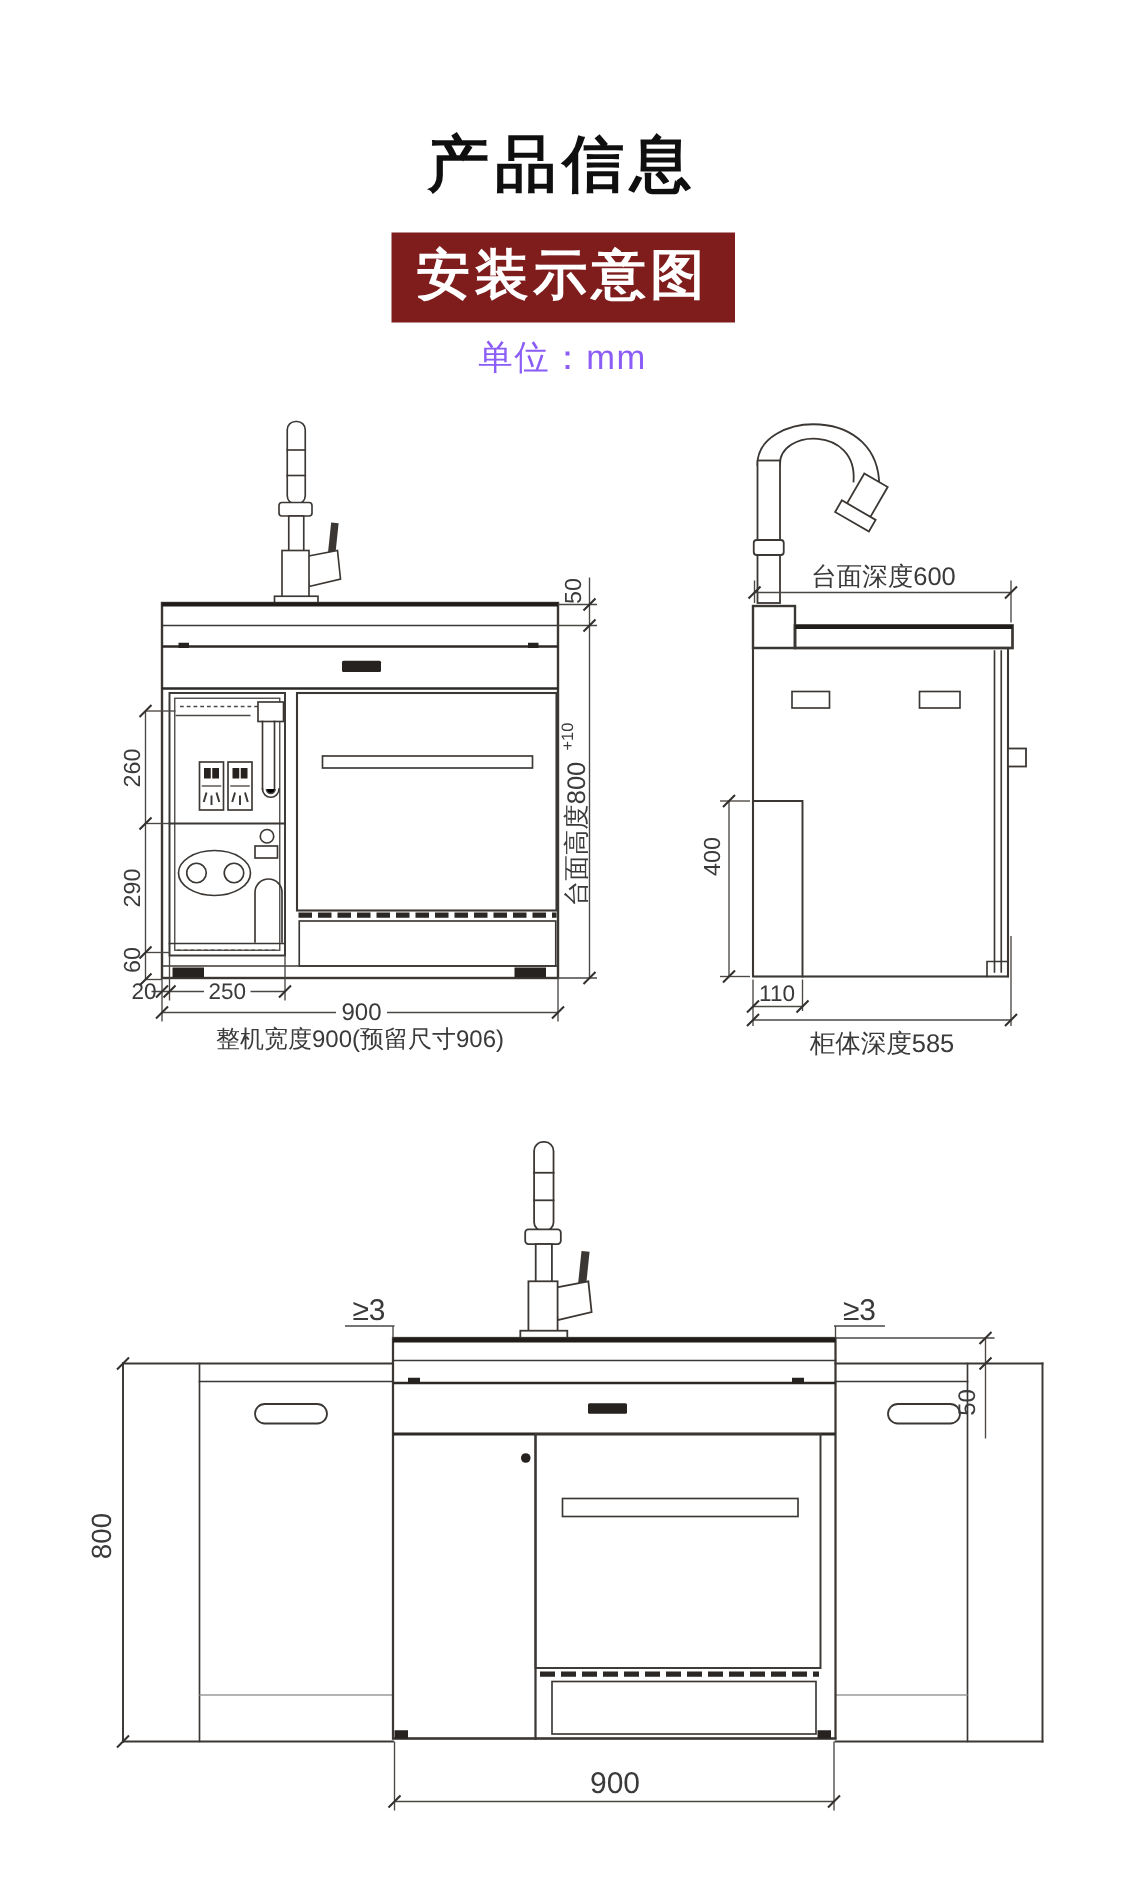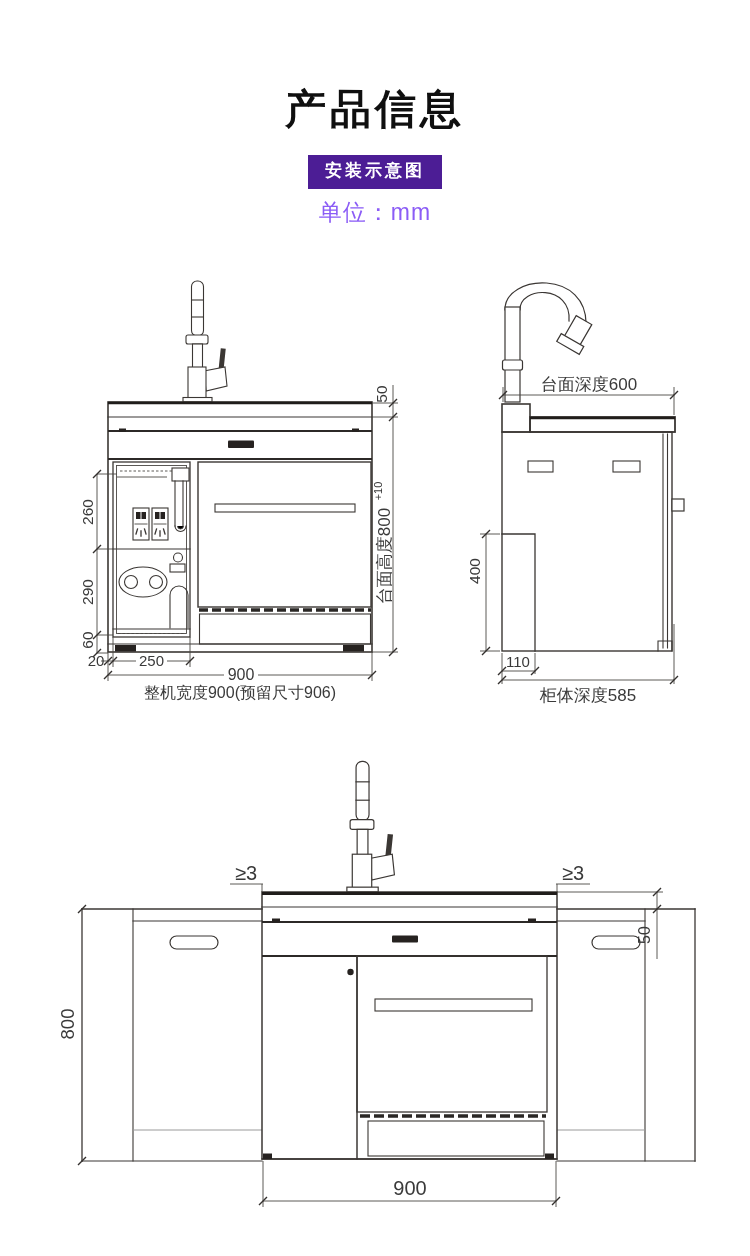--- a/index.html
+++ b/index.html
@@ -1,20 +1,20 @@
 <!DOCTYPE html>
 <html><head>
 <meta charset="utf-8">
 <style>
   html,body{margin:0;padding:0;background:#ffffff;}
   body{font-family:"Liberation Sans","DejaVu Sans",sans-serif;}
   .page{position:relative;width:750px;height:1256px;background:#ffffff;overflow:hidden;margin:4px auto;}
   .header{position:absolute;left:0;top:0;width:750px;text-align:center;}
   .page-title{margin:0;padding-top:78px;font-size:41px;font-weight:700;letter-spacing:4px;color:#0f0f0f;}
-  .badge{display:inline-block;margin-top:18px;background:#4c1d95;color:#ffffff;font-size:17px;font-weight:700;letter-spacing:3px;padding:4px 17px 7px 17px;}
+  .badge{display:inline-block;margin-top:18px;background:#7f1d1d;color:#ffffff;font-size:36px;font-weight:700;letter-spacing:3px;padding:4px 17px 7px 17px;}
   .unit{margin-top:8px;font-size:23px;color:#8b5cf6;letter-spacing:1px;}
   svg{position:absolute;overflow:visible;font-family:"Liberation Sans","DejaVu Sans",sans-serif;}
   .ln{stroke:#3b3734;fill:none;stroke-width:1.1;stroke-linecap:square;}
   .thick{stroke:#201d1b;stroke-width:2.6;}
   .mid{stroke:#2c2927;stroke-width:1.8;}
   .thin{stroke:#4a4744;stroke-width:0.9;}
   .gray{stroke:#9a9a9a;stroke-width:1;}
   .fillw{fill:#ffffff;}
   .filld{fill:#262220;stroke:none;}
   .dimtxt{fill:#3a3a3a;stroke:none;}

